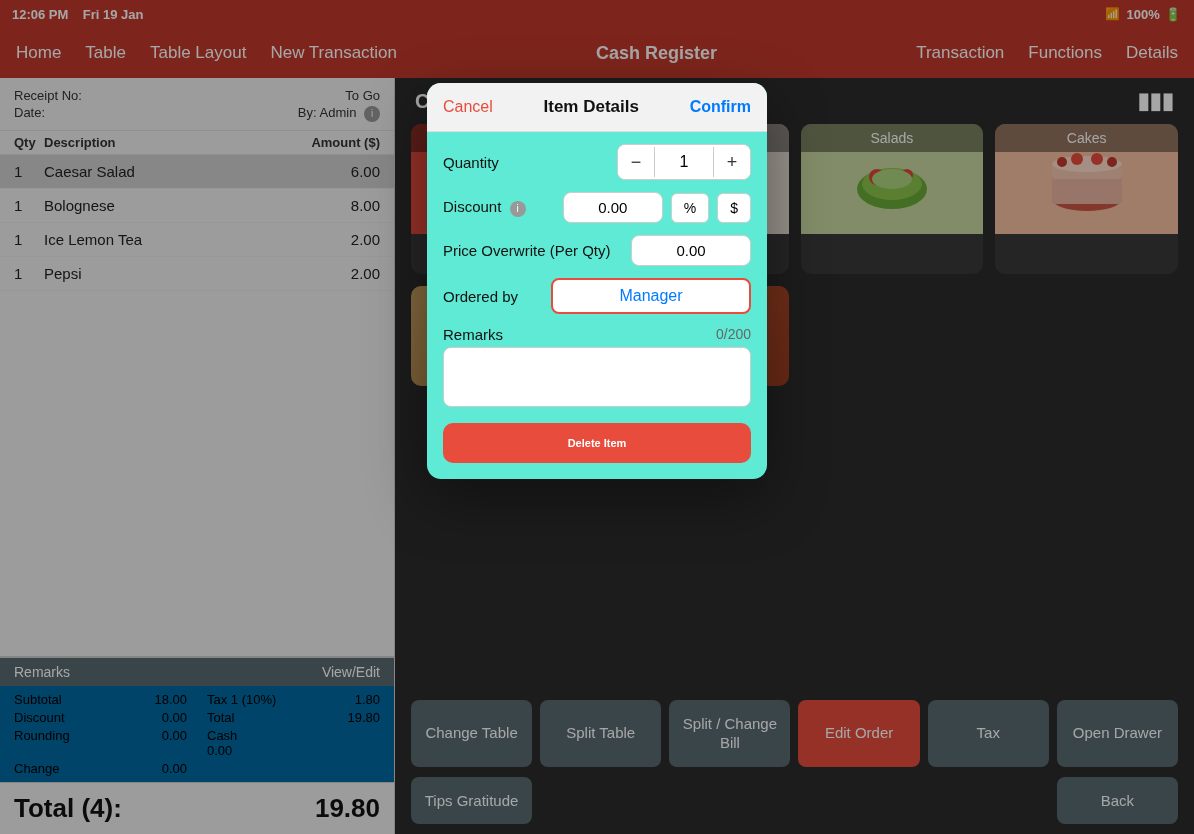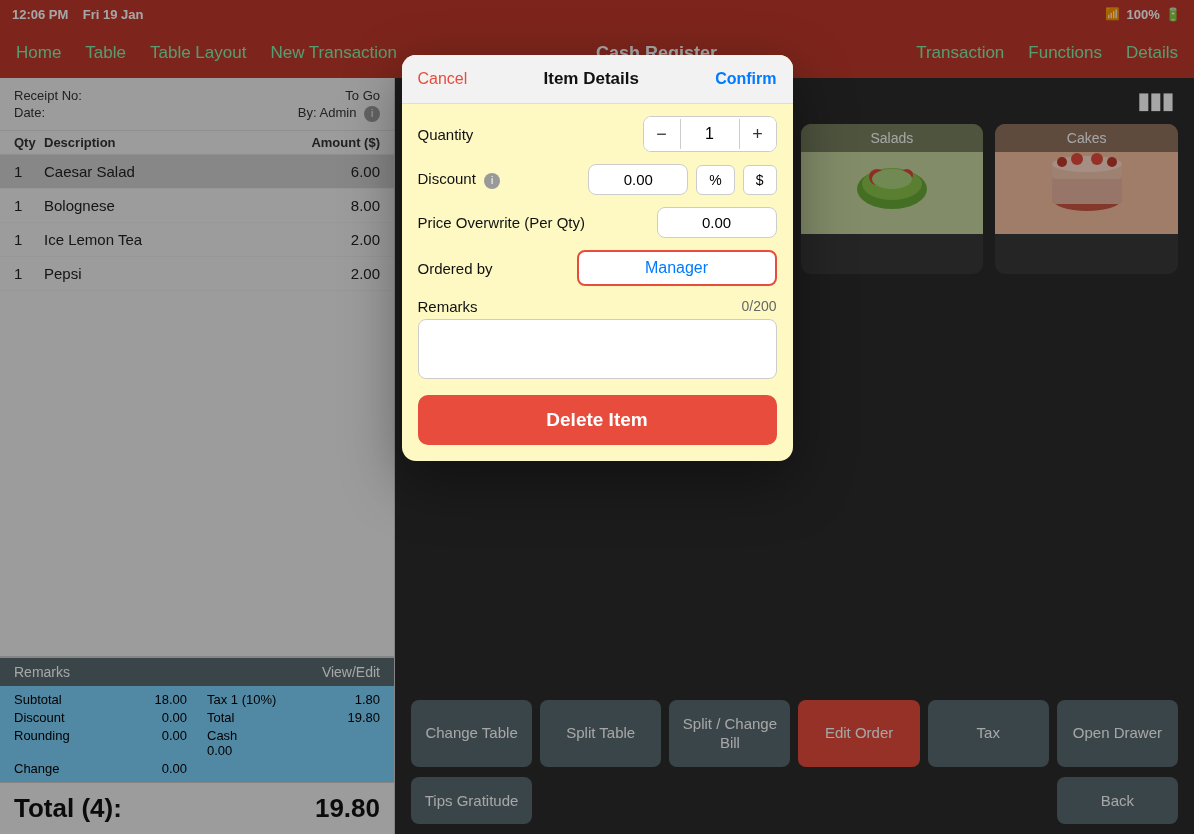--- a/index.html
+++ b/index.html
@@ -36,21 +36,21 @@
       height: 50px;
       display: flex;
       align-items: center;
       padding: 0 16px;
       color: white;
       font-size: 17px;
     }
     .nav-left { display: flex; gap: 24px; }
     .nav-center { flex: 1; text-align: center; font-weight: 600; font-size: 18px; }
     .nav-right { display: flex; gap: 24px; }
-    .nav-item { color: #86efac; cursor: pointer; }
+    .nav-item { color: #ffffff; cursor: pointer; }
 
     
     .main-layout {
       display: flex;
       height: calc(834px - 78px);
     }
 
     
     .receipt-panel {
       width: 395px;
@@ -290,25 +290,26 @@
       background: rgba(0,0,0,0.35);
       z-index: 10;
       display: flex;
       align-items: flex-start;
       justify-content: center;
       padding-top: 55px;
     }
 
     
     .modal {
-      background: #fef9c3;
+      background: #5eead4;
       border-radius: 14px;
-      width: 391px;
+      width: 340px;
       box-shadow: 0 20px 60px rgba(0,0,0,0.4);
       overflow: hidden;
+      margin-top: 28px;
     }
     .modal-header {
       display: flex;
       align-items: center;
       justify-content: space-between;
       padding: 14px 16px;
       border-bottom: 1px solid #ddd;
       background: #f2f2f2;
     }
     .modal-cancel { color: #e74c3c; font-size: 16px; cursor: pointer; }
@@ -421,21 +422,21 @@
       resize: none;
       background: white;
     }
     .delete-btn {
       width: 100%;
       background: #e74c3c;
       color: white;
       border: none;
       border-radius: 10px;
       padding: 14px;
-      font-size: 19px;
+      font-size: 11px;
       font-weight: 600;
       cursor: pointer;
       margin-bottom: 4px;
     }
 
     
     .wifi-icon { font-size: 12px; }
   </style>
 </head>
 <body>
@@ -510,21 +511,21 @@
         <span class="item-desc">Pepsi</span>
         <span class="item-amt">2.00</span>
       </div>
     </div>
 
     <div class="receipt-footer">
       <div class="remarks-bar">
         <span>Remarks</span>
         <span style="cursor:pointer;">View/Edit</span>
       </div>
-      <div style="display:grid; grid-template-columns:1fr 1fr; padding: 6px 14px; font-size:13px; background:#7dd3fc; gap: 3px 20px;">
+      <div style="display:grid; grid-template-columns:1fr 1fr; padding: 6px 14px; font-size:13px; background:#0369a1; gap: 3px 20px;">
         <div style="display:flex;justify-content:space-between;">
           <span>Subtotal</span>
           <span>18.00</span>
         </div>
         <div style="display:flex;justify-content:space-between;">
           <span>Tax 1 (10%)</span>
           <span>1.80</span>
         </div>
         <div style="display:flex;justify-content:space-between;">
           <span>Discount</span>

